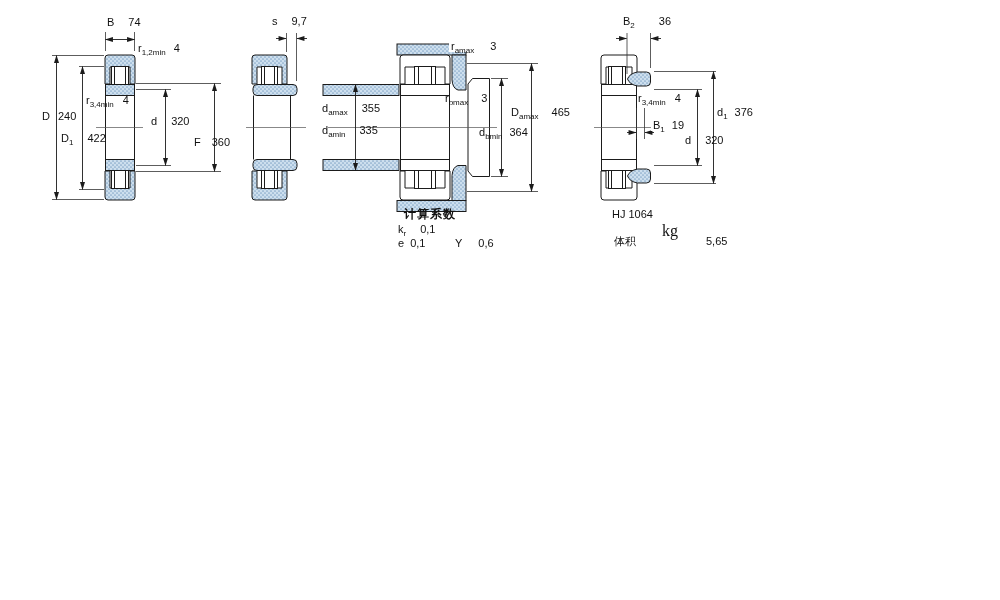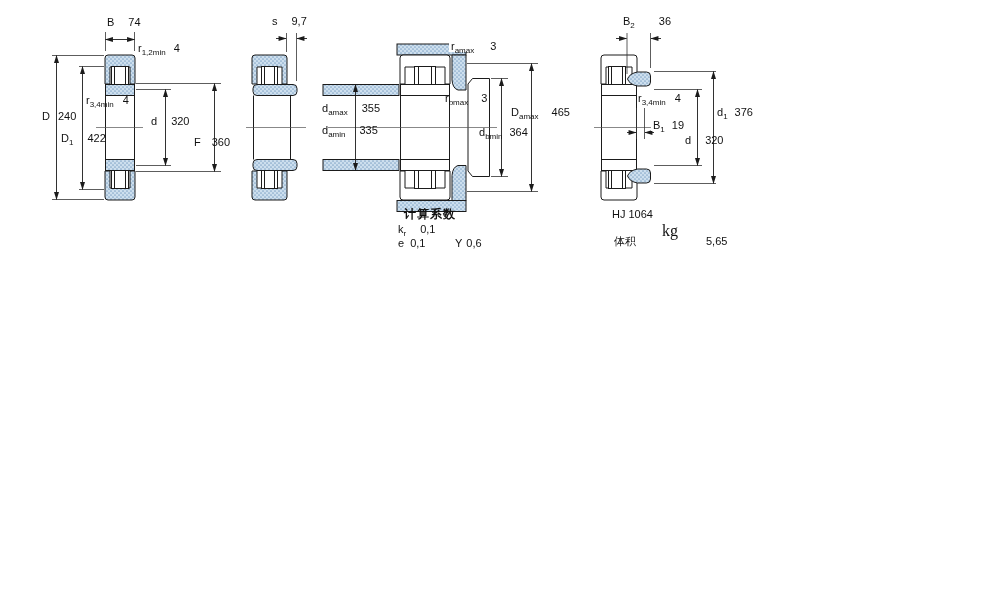--- a/index.html
+++ b/index.html
@@ -246,21 +246,21 @@
         <span class="val" style="">0,1</span>
   </div>
   <div class="lbl" style="left:398px;top:238px">
     <span>e</span>
         <span class="sub"></span>
         <span class="val" style="margin-left:6px">0,1</span>
   </div>
   <div class="lbl" style="left:455px;top:238px">
     <span>Y</span>
         <span class="sub"></span>
-        <span class="val" style="margin-left:4px">0,6</span>
+        <span class="val" style="margin-left:16px">0,6</span>
   </div>
 
   <div class="lbl" style="left:623px;top:16px">
     <span>B</span>
         <span class="sub">2</span>
         <span class="val" style="margin-left:24px">36</span>
   </div>
   <div class="lbl" style="left:638px;top:93px">
     <span>r</span>
         <span class="sub">3,4min</span>

